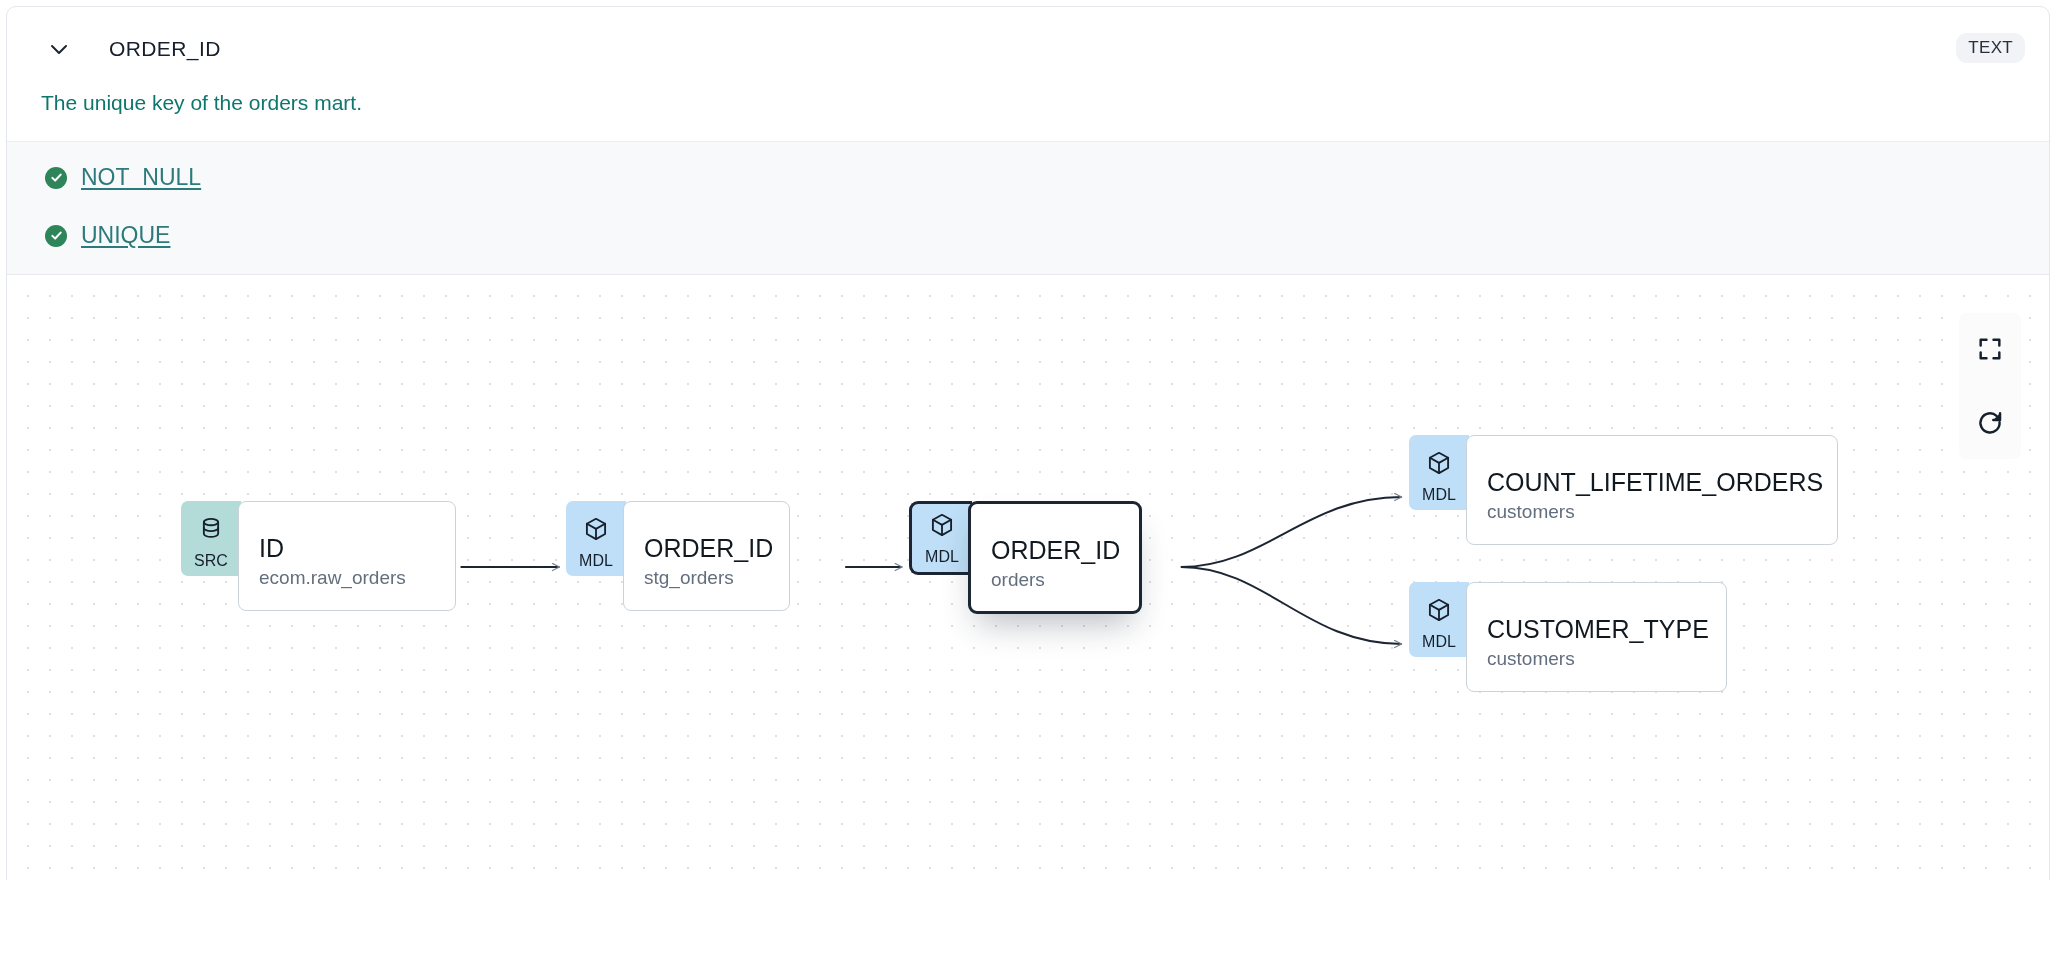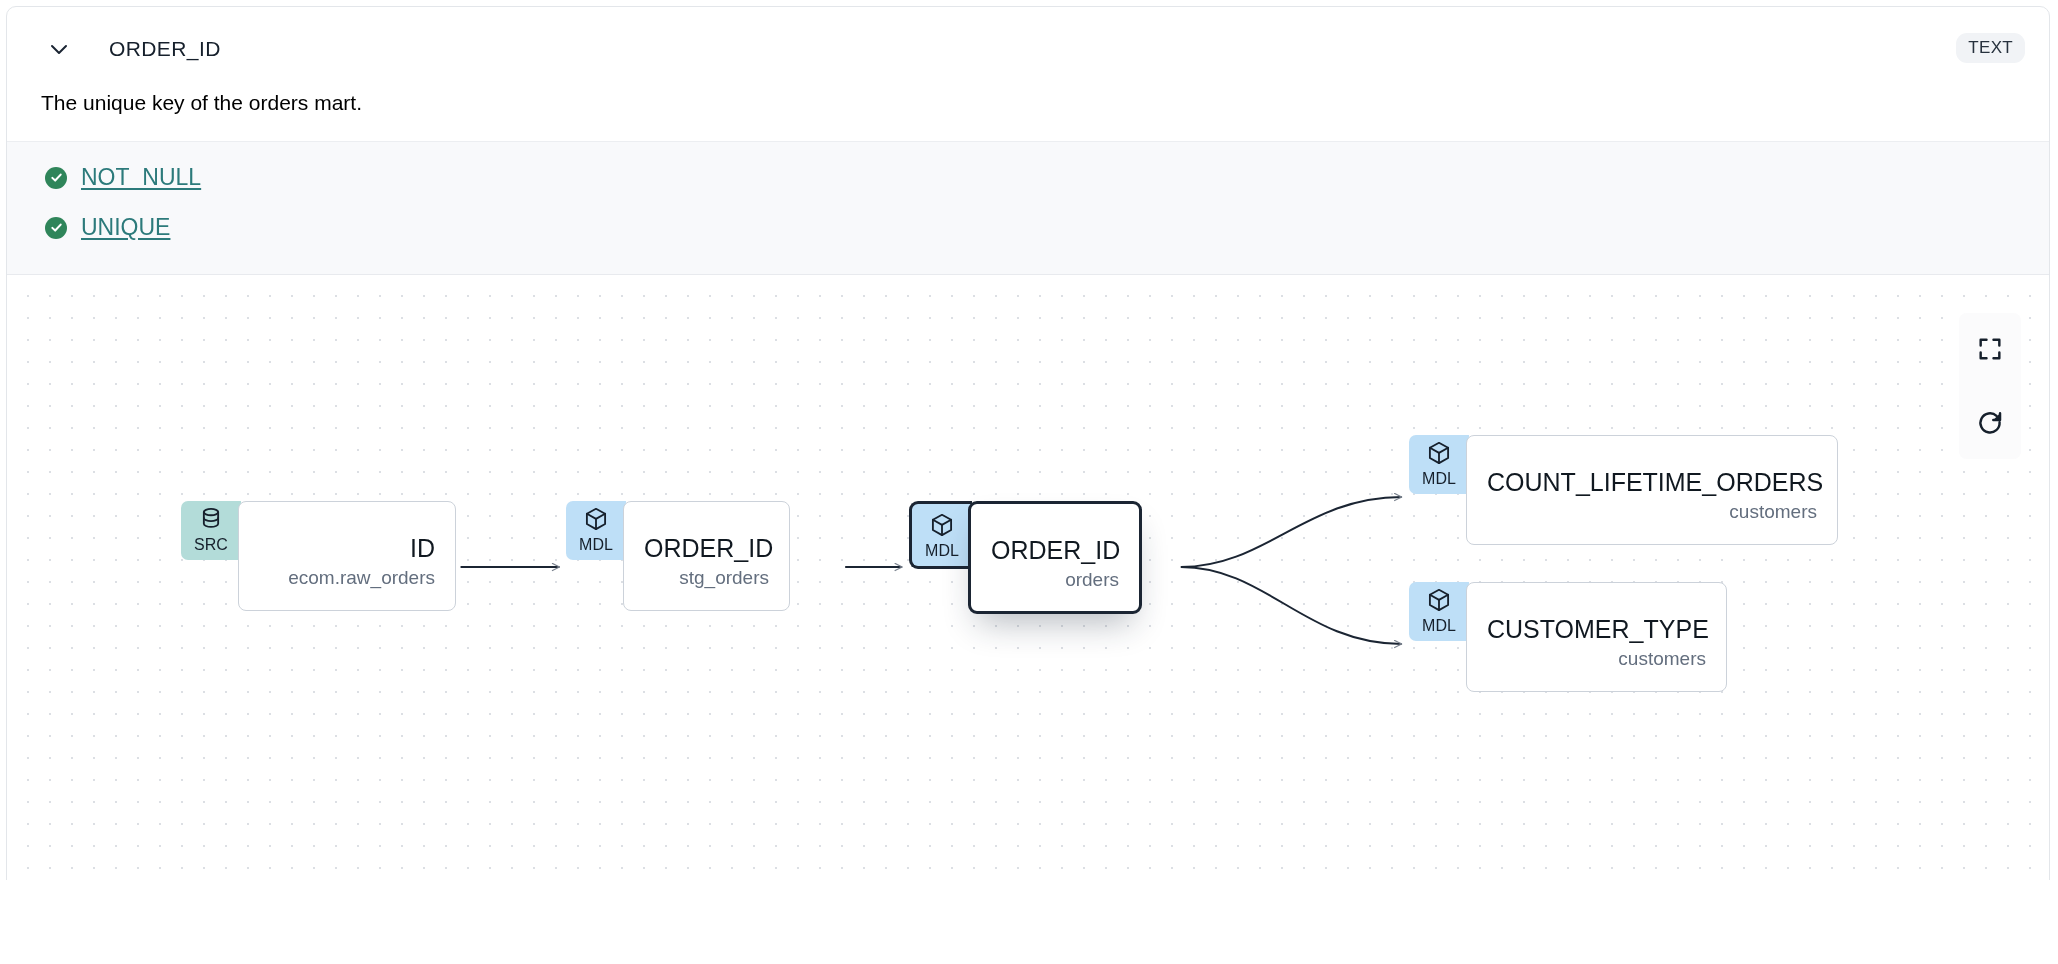--- a/index.html
+++ b/index.html
@@ -7,21 +7,20 @@
     padding: 0;
     background: #ffffff;
     font-family: "Liberation Sans", sans-serif;
   }
   #root {
     position: relative;
     width: 2058px;
     height: 880px;
     background: #ffffff;
     overflow: hidden;
-    text-align: right;
   }
 
   
   .card {
     position: absolute;
     left: 6px;
     top: 6px;
     width: 2044px;
     height: 950px;
     box-sizing: border-box;
@@ -69,21 +68,21 @@
     letter-spacing: 0.3px;
     line-height: 1;
   }
 
   
   .description {
     position: absolute;
     left: 34px;
     top: 84px;
     font-size: 21px;
-    color: #000000;
+    color: #0f766e;
     font-family: "Liberation Sans", sans-serif;
   }
 
   
   .tests {
     position: absolute;
     left: 0;
     top: 134px;
     width: 100%;
     height: 134px;
@@ -93,21 +92,21 @@
     box-sizing: border-box;
   }
   .test-row {
     position: absolute;
     left: 38px;
     display: flex;
     align-items: center;
     gap: 14px;
   }
   .test-row.r0 { top: 22px; }
-  .test-row.r1 { top: 72px; }
+  .test-row.r1 { top: 80px; }
   .check-icon {
     width: 22px;
     height: 22px;
     border-radius: 50%;
     background: #2f855a;
     display: flex;
     align-items: center;
     justify-content: center;
     flex: 0 0 auto;
   }
@@ -148,22 +147,22 @@
     display: flex;
     align-items: stretch;
   }
   .node-badge {
     width: 60px;
     border-radius: 7px 0 0 7px;
     display: flex;
     flex-direction: column;
     align-items: center;
     justify-content: center;
-    gap: 1px;
-    padding: 5px 0 7px 0;
+    gap: 7px;
+    padding: 15px 0 7px 0;
     box-sizing: border-box;
     align-self: flex-start;
     margin-top: 0px;
   }
   .node-badge.src { background: #b3dcd9; }
   .node-badge.mdl { background: #bedff7; }
   .node-badge .glyph { display: block; }
   .node-badge .kind {
     font-size: 16px;
     color: #16202c;

